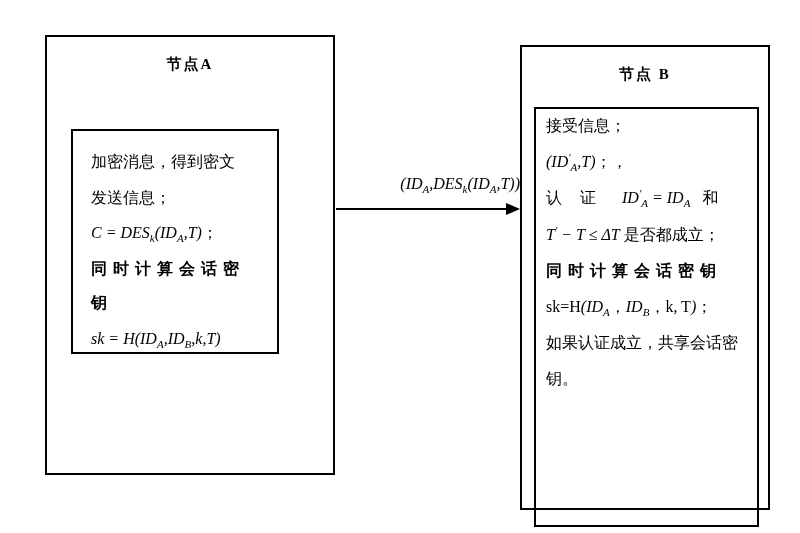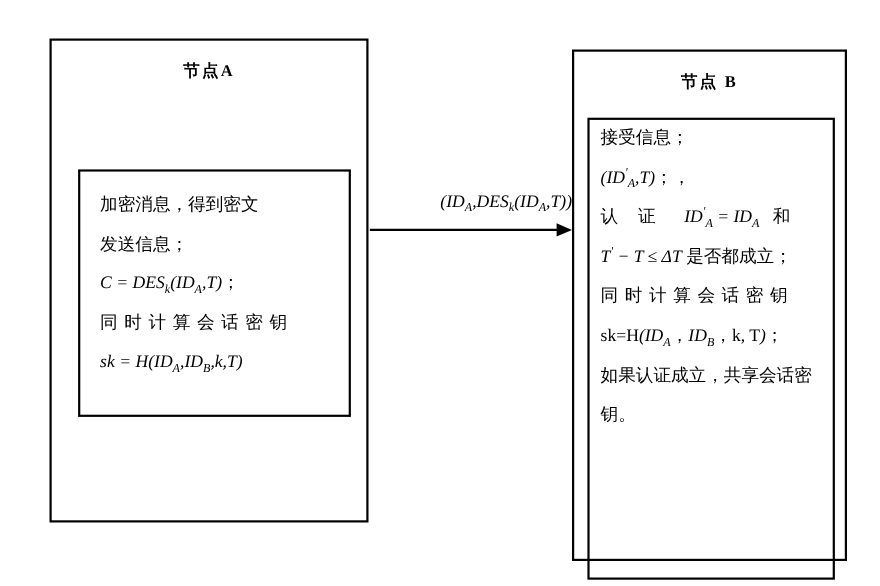--- a/index.html
+++ b/index.html
@@ -36,22 +36,22 @@
     }
     .inner-box {
       position: absolute;
       border: 2px solid black;
       padding: 14px 12px;
       font-size: 16px;
       line-height: 2.1;
     }
     .inner-a {
       left: 24px;
-      top: 117px;
-      width: 248px;
+      top: 92px;
+      width: 208px;
       height: 225px;
       padding-left: 18px;
     }
     .inner-b {
       left: 12px;
       top: 60px;
       width: 225px;
       height: 420px;
       padding: 0 10px;
     }
@@ -66,21 +66,21 @@
       width: 184px;
     }
     .arrow-label {
       text-align: right;
       font-size: 16px;
       font-family: "Times New Roman", serif;
       font-style: italic;
       margin-bottom: 4px;
     }
     .arrow-svg { display: block; }
-    .spaced { letter-spacing: 6px; }
+    .spaced { letter-spacing: 6px; font-weight: bold; }
     .spaced2 { letter-spacing: 18px; font-family: Liberation Mono, monospace; }
   </style>
 </head>
 <body>
 
 <div class="node-box node-a">
   <div class="node-title">节点A</div>
   <div class="inner-box inner-a">
     <div class="line"><span>加密消息，得到密文</span></div>
     <div class="line">发送信息；</div>

